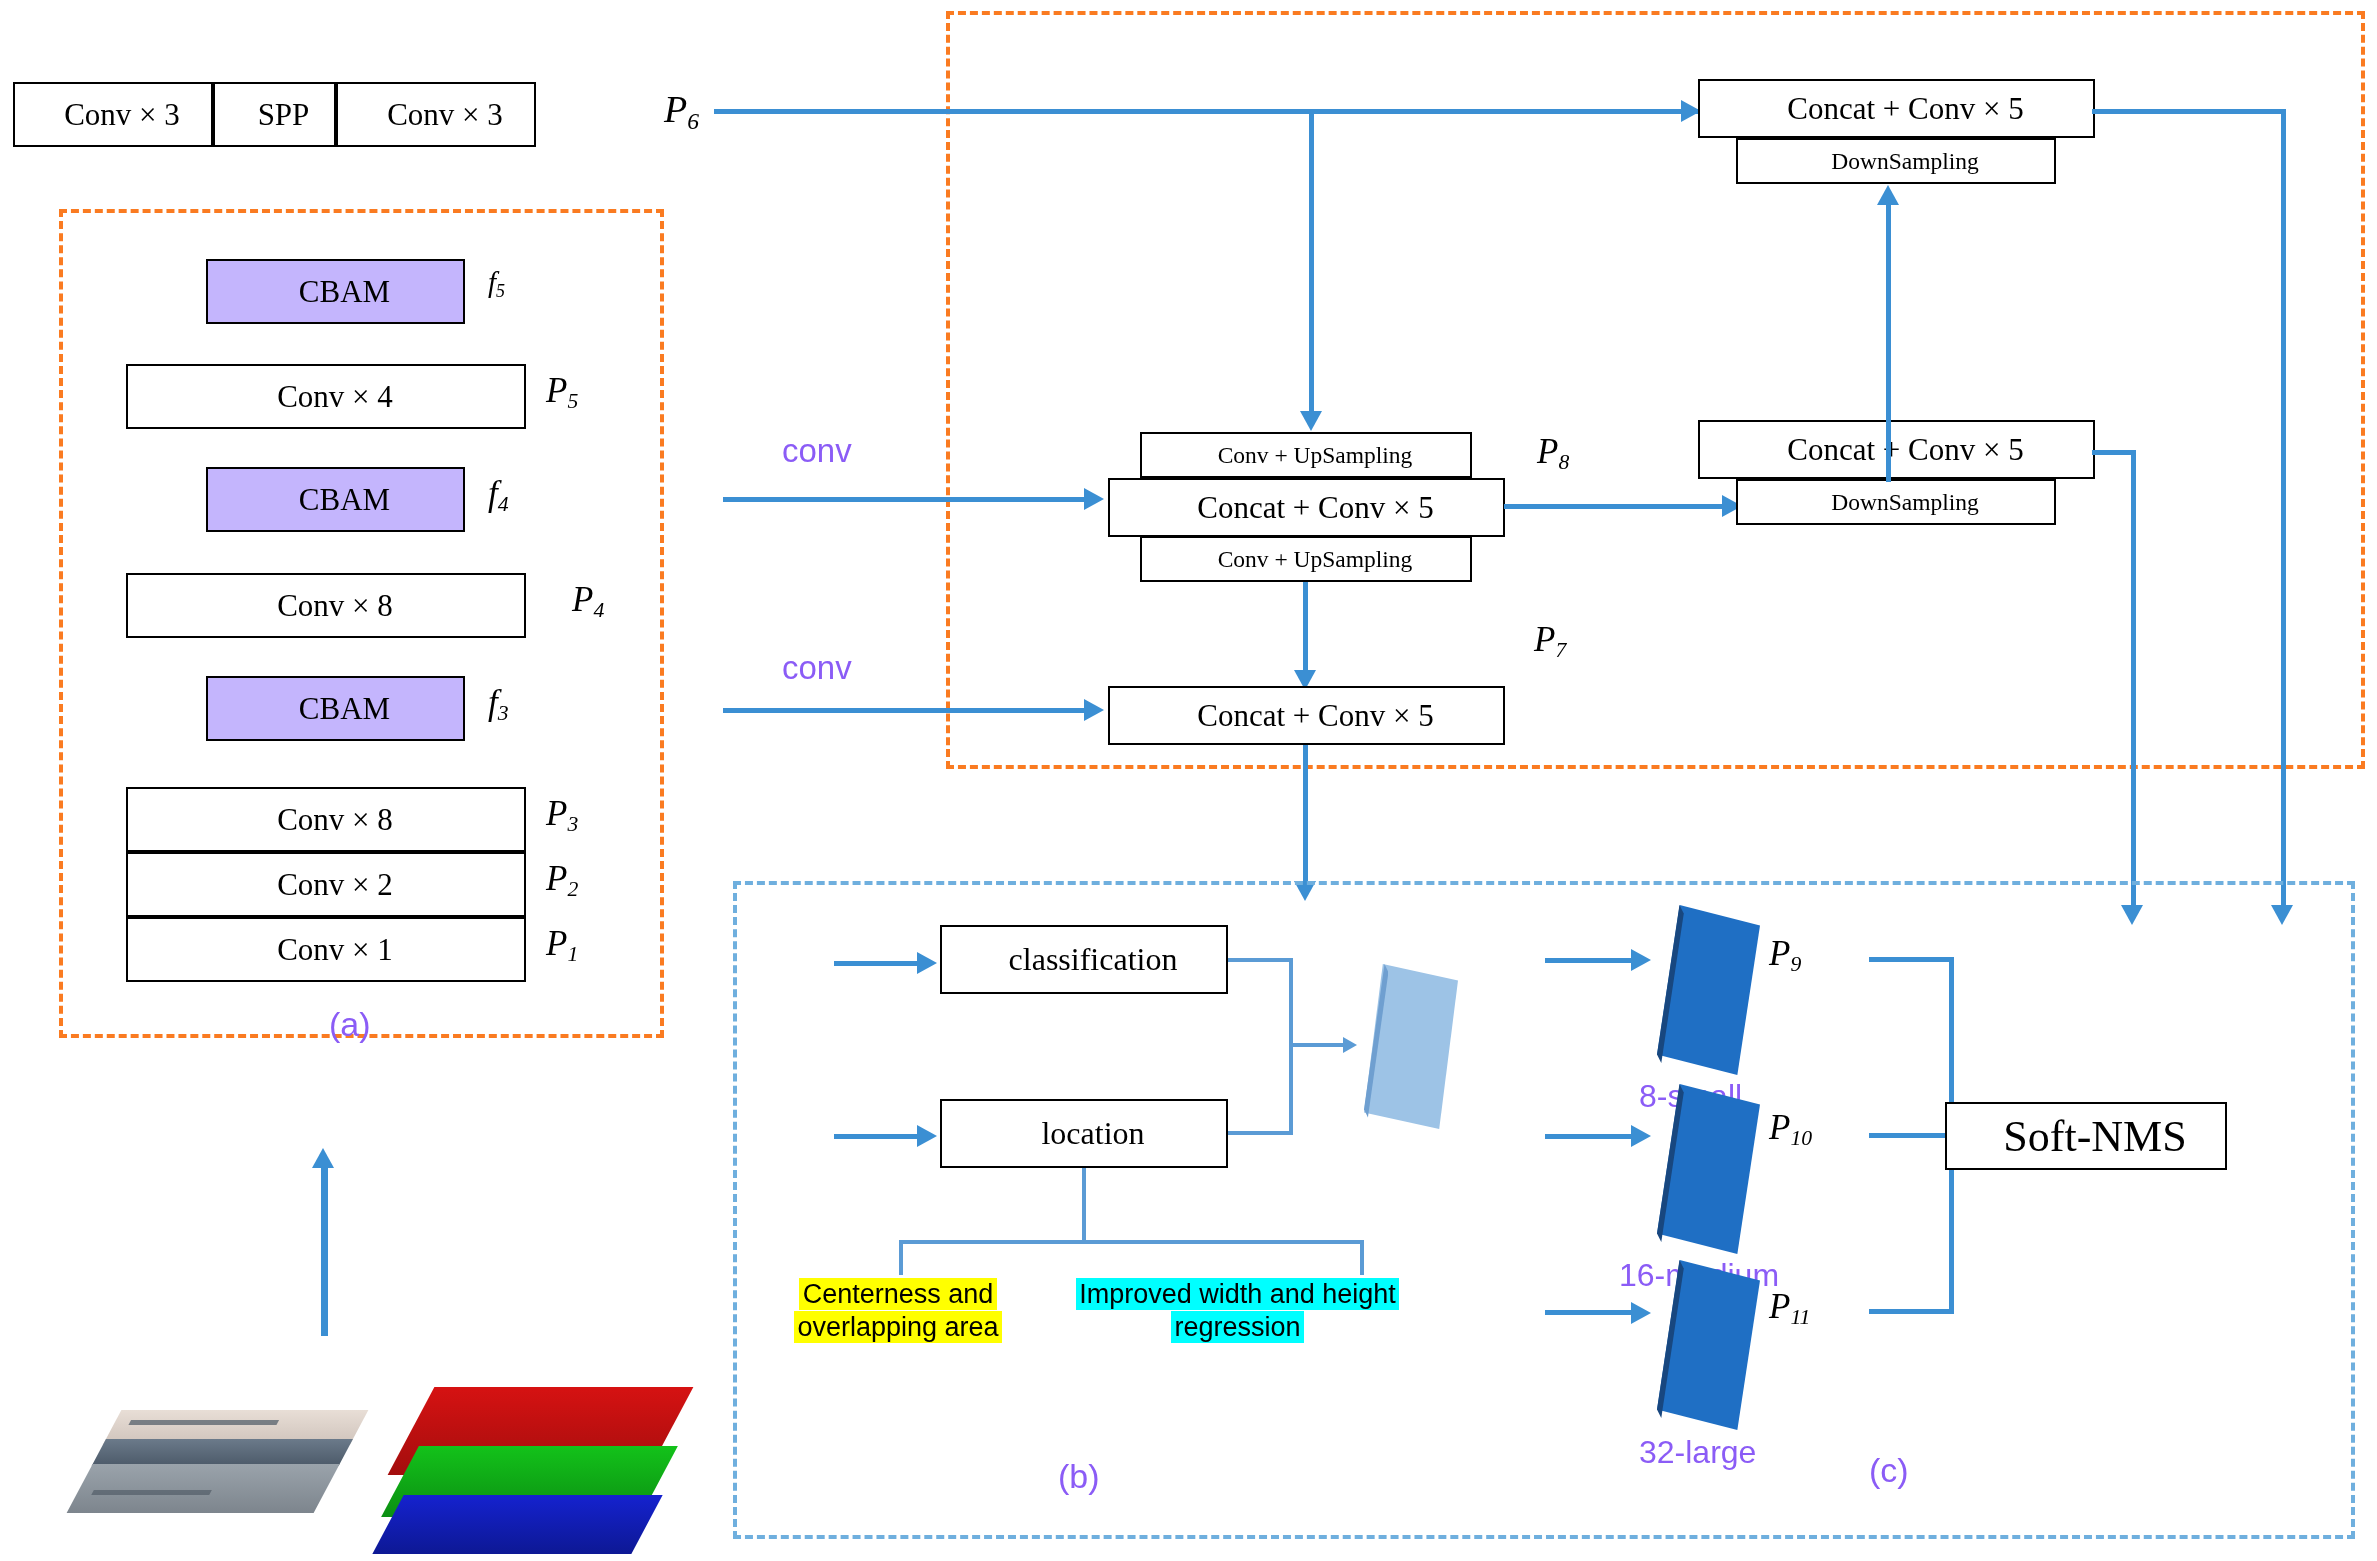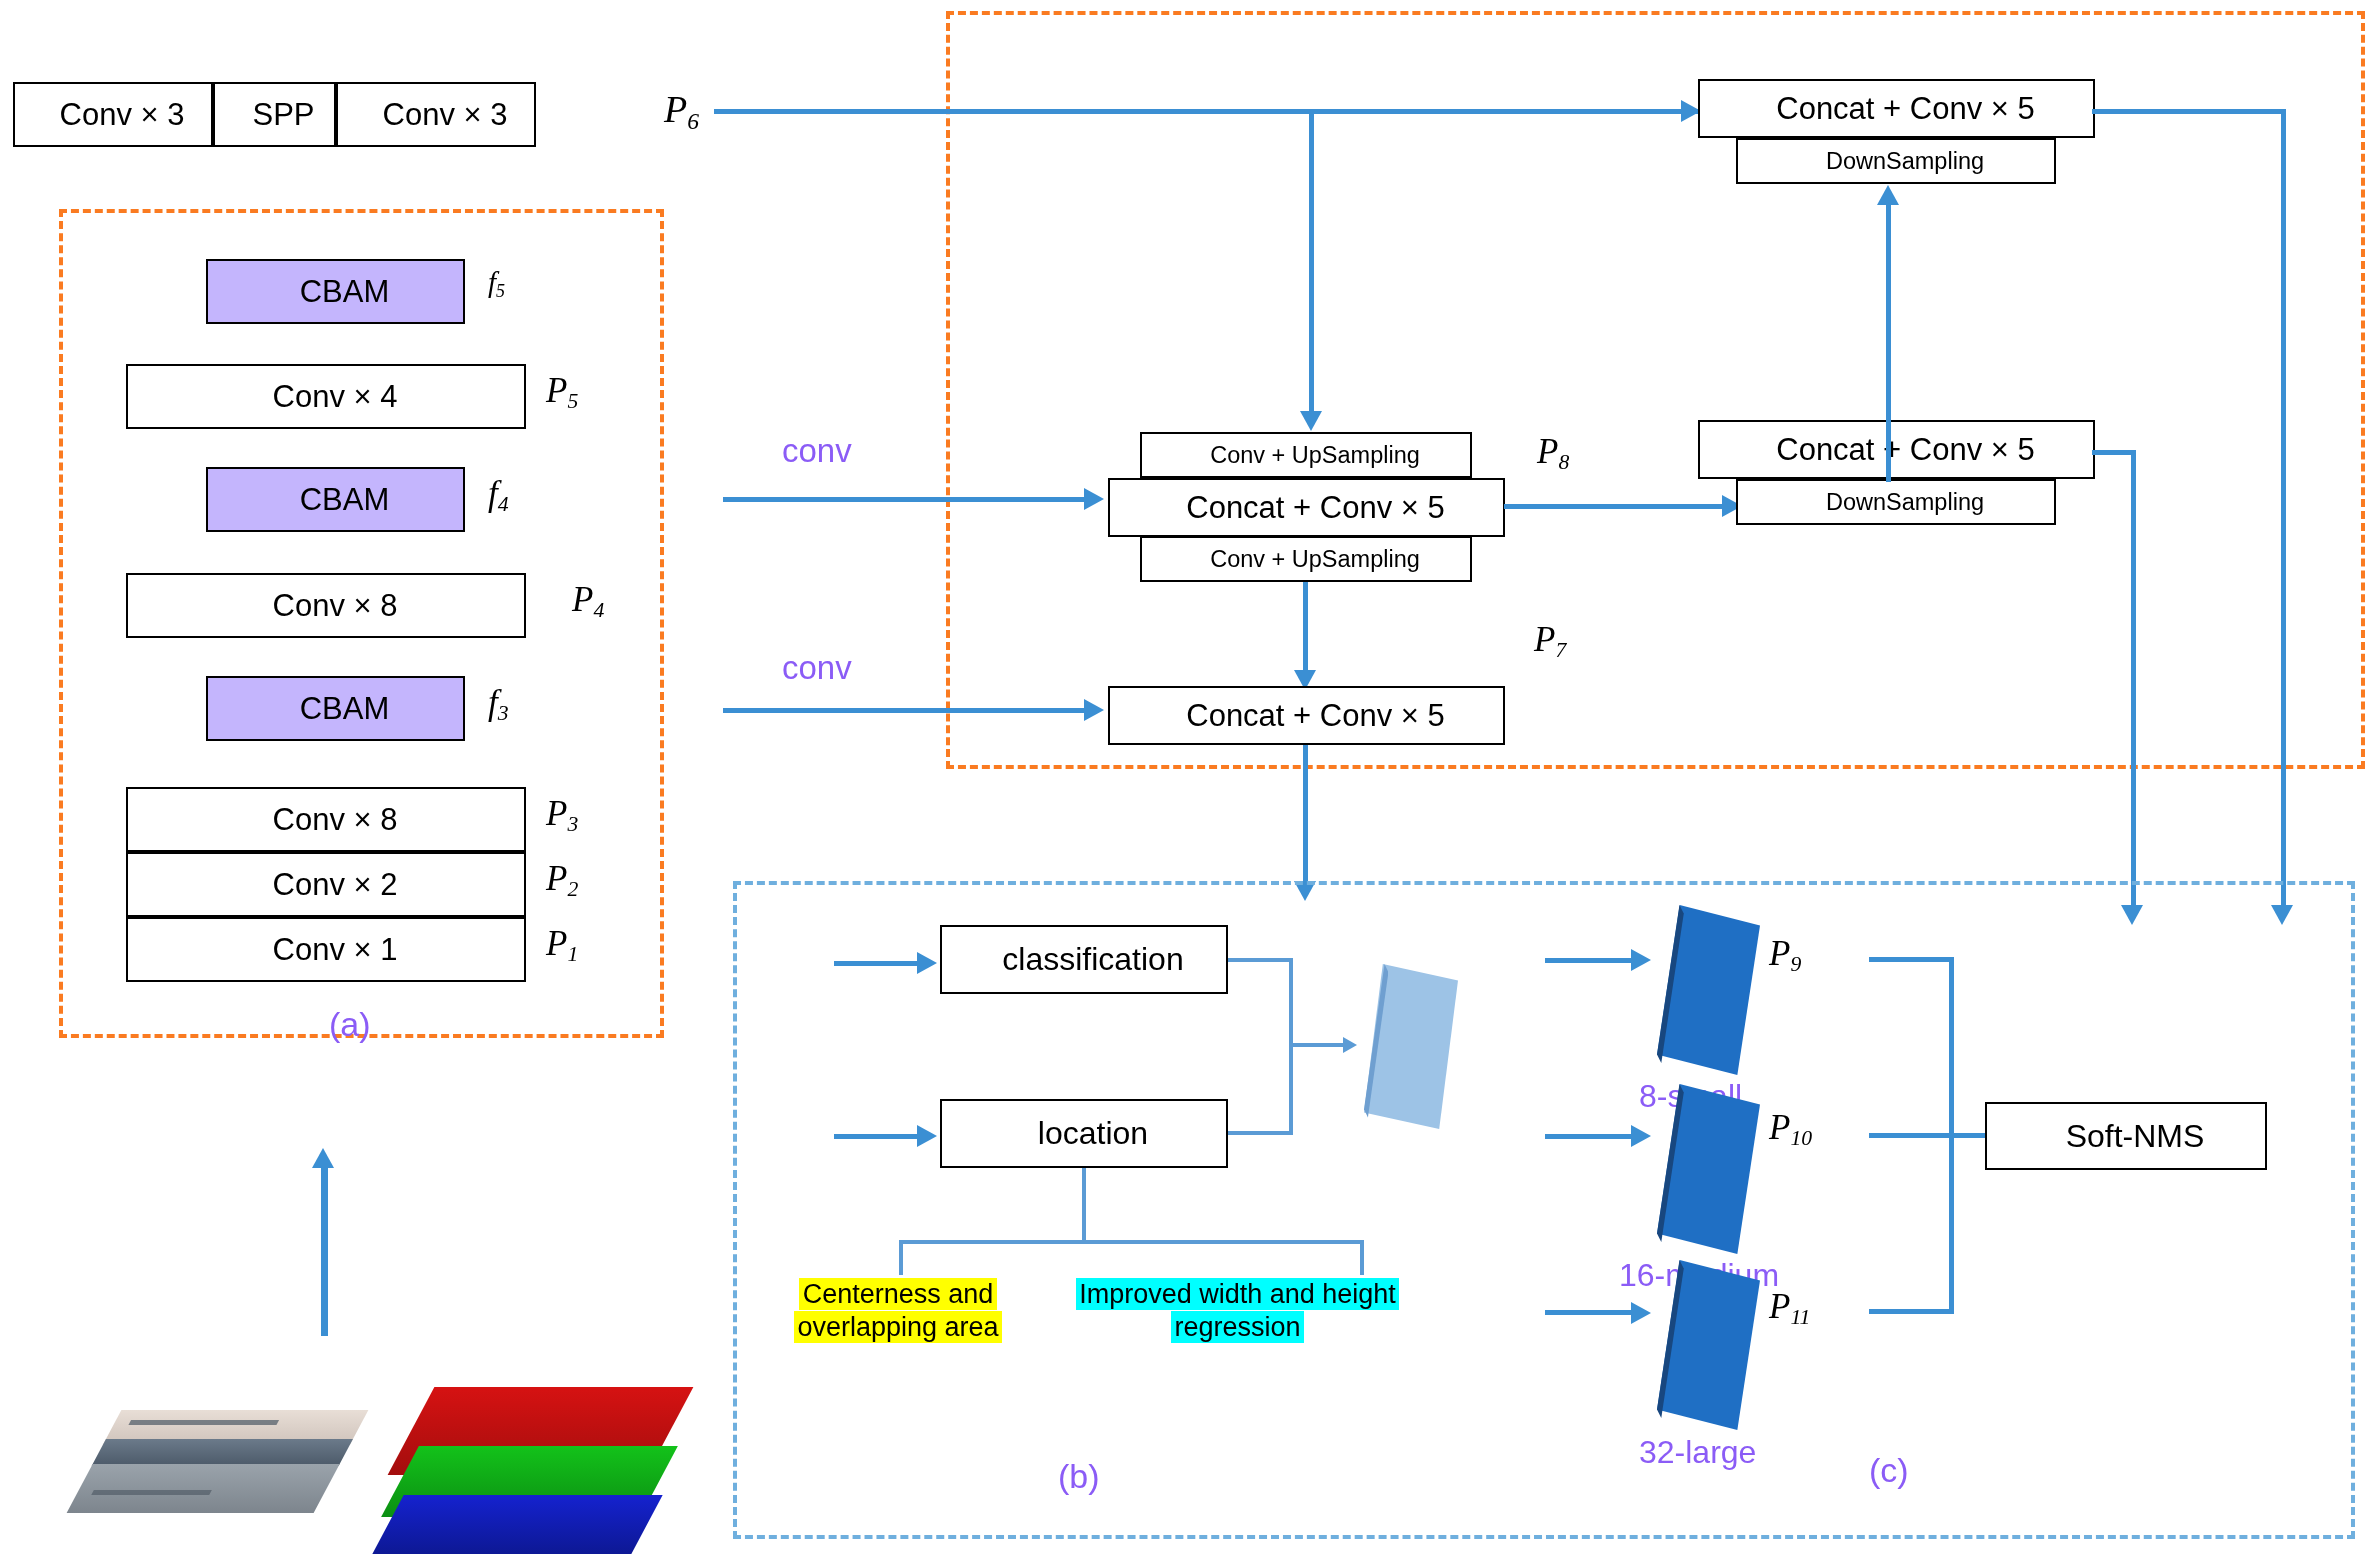--- a/index.html
+++ b/index.html
@@ -2,21 +2,21 @@
 <html style="font-size:9.4px"><head>
 <meta charset="utf-8">
 <style>
   html,body{margin:0;padding:0;background:#fff;}
   body{font-family:"Liberation Sans",sans-serif;}
   #stage{position:relative;width:2377px;height:1562px;background:#fff;overflow:hidden;}
 
   
   .box{position:absolute;background:#fff;border:2.9px solid #000;box-sizing:border-box;
        display:flex;align-items:center;justify-content:center;color:#000;
-       font-family:Liberation Sans, sans-serif;white-space:nowrap;padding-left:18px;}
+       font-family:Liberation Serif, serif;white-space:nowrap;padding-left:18px;}
   .box.thin{border-width:2.4px;}
   .box.cbam{background:#c4b5fd;border-color:#000;}
   .lbl{position:absolute;font-family:Liberation Serif, serif;font-style:italic;
        color:#000;white-space:nowrap;}
   .lbl .sub{font-size:.62em;vertical-align:-0.28em;font-style:italic;}
   .plain{position:absolute;color:#8b5cf6;white-space:nowrap;font-family:"Liberation Sans",sans-serif;}
 
   
   .panel{position:absolute;box-sizing:border-box;background:transparent;}
   .panel.orange{border:4.1px dashed #fa7b21;}
@@ -240,18 +240,18 @@
   <div class="lbl" style="left:1769px;top:1287px;font-size:35px;">
     <span>P</span><span class="sub">11</span></div>
   <div class="plain" style="left:1639px;top:1434px;font-size:32px;">32-large</div>
 
   <div class="ln lnh" style="left:1869px;top:957px;width:85px;"></div>
   <div class="ln lnh" style="left:1869px;top:1309px;width:85px;"></div>
   <div class="ln lnv" style="left:1949px;top:957px;height:357px;"></div>
   <div class="ln lnh" style="left:1869px;top:1133px;width:226px;"></div>
   <div class="arw r" style="left:2074px;top:1124px;"></div>
 
-  <div class="box" style="left:1985px;top:1102px;width:282px;height:68px;font-size:32px;">Soft-NMS</div>
+  <div class="box" style="left:1945px;top:1102px;width:282px;height:68px;font-size:44px;">Soft-NMS</div>
 
   <div class="plain" style="left:1869px;top:1451px;font-size:34px;">(c)</div>
 
 </div>
 
 
 </body></html>

